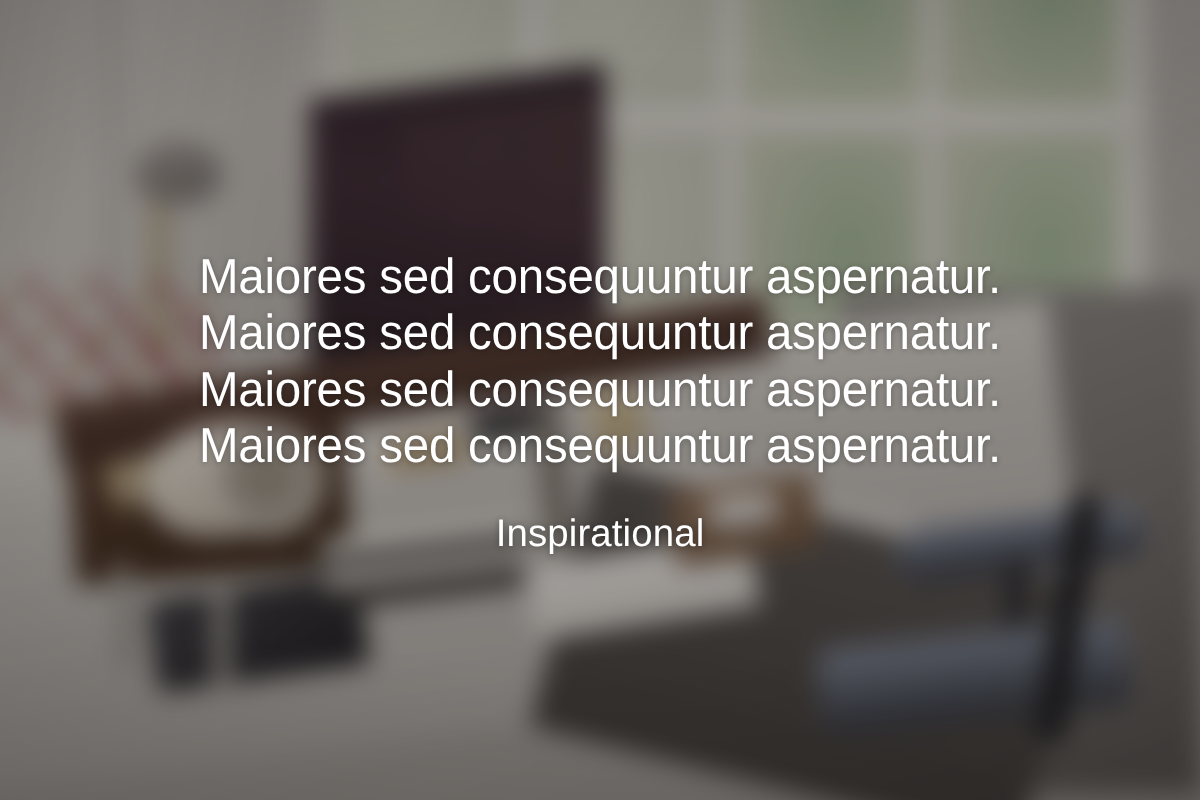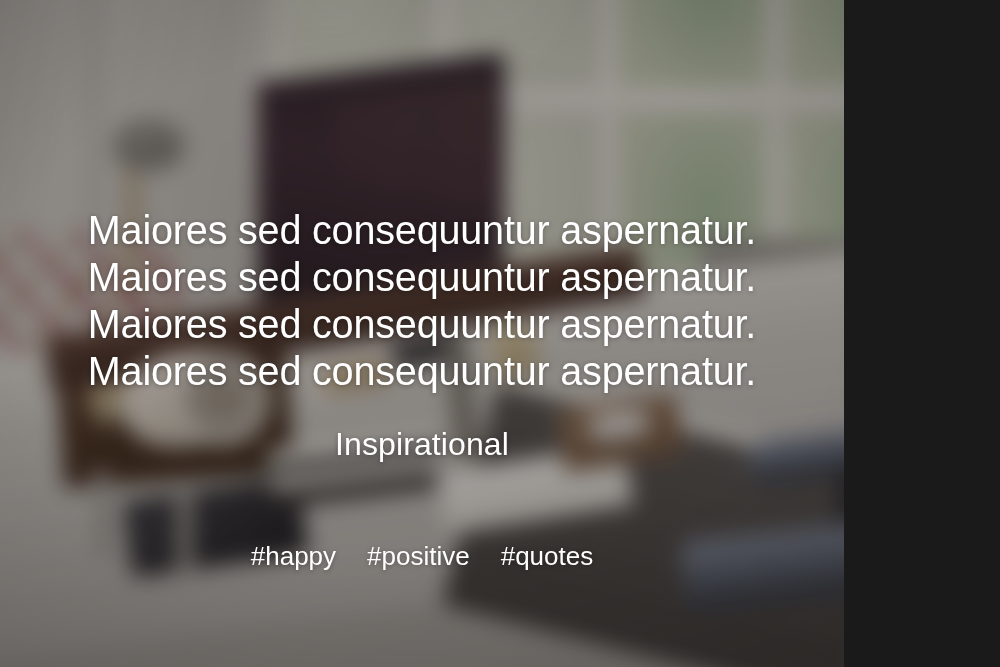--- a/index.html
+++ b/index.html
@@ -2,26 +2,25 @@
 <html><head>
 <meta charset="utf-8">
 <style>
   html, body {
     margin: 0;
     padding: 0;
     background: #1a1a1a;
   }
   #card {
     position: relative;
-    width: 820px;
+    width: 1000px;
     height: 667px;
     overflow: hidden;
     font-family: "Liberation Sans", sans-serif;
     background: #8c8883;
-    padding-left: 24px;
   }
 
   
   .photo {
     position: absolute;
     inset: -60px;
     filter: blur(11px) saturate(0.85);
   }
   .layer { position: absolute; }
 
@@ -358,20 +357,15 @@
 
     <div class="quote">
       <span class="quote-line">Maiores sed consequuntur aspernatur.</span>
       <span class="quote-line">Maiores sed consequuntur aspernatur.</span>
       <span class="quote-line">Maiores sed consequuntur aspernatur.</span>
       <span class="quote-line">Maiores sed consequuntur aspernatur.</span>
     </div>
 
     <div class="category">Inspirational</div>
 
-    <div class="tags">
-      <span class="tag">#happy</span>
-      <span class="tag">#positive</span>
-      <span class="tag">#quotes</span>
-    </div>
 
   </div>
 </div>
 
 </body></html>

